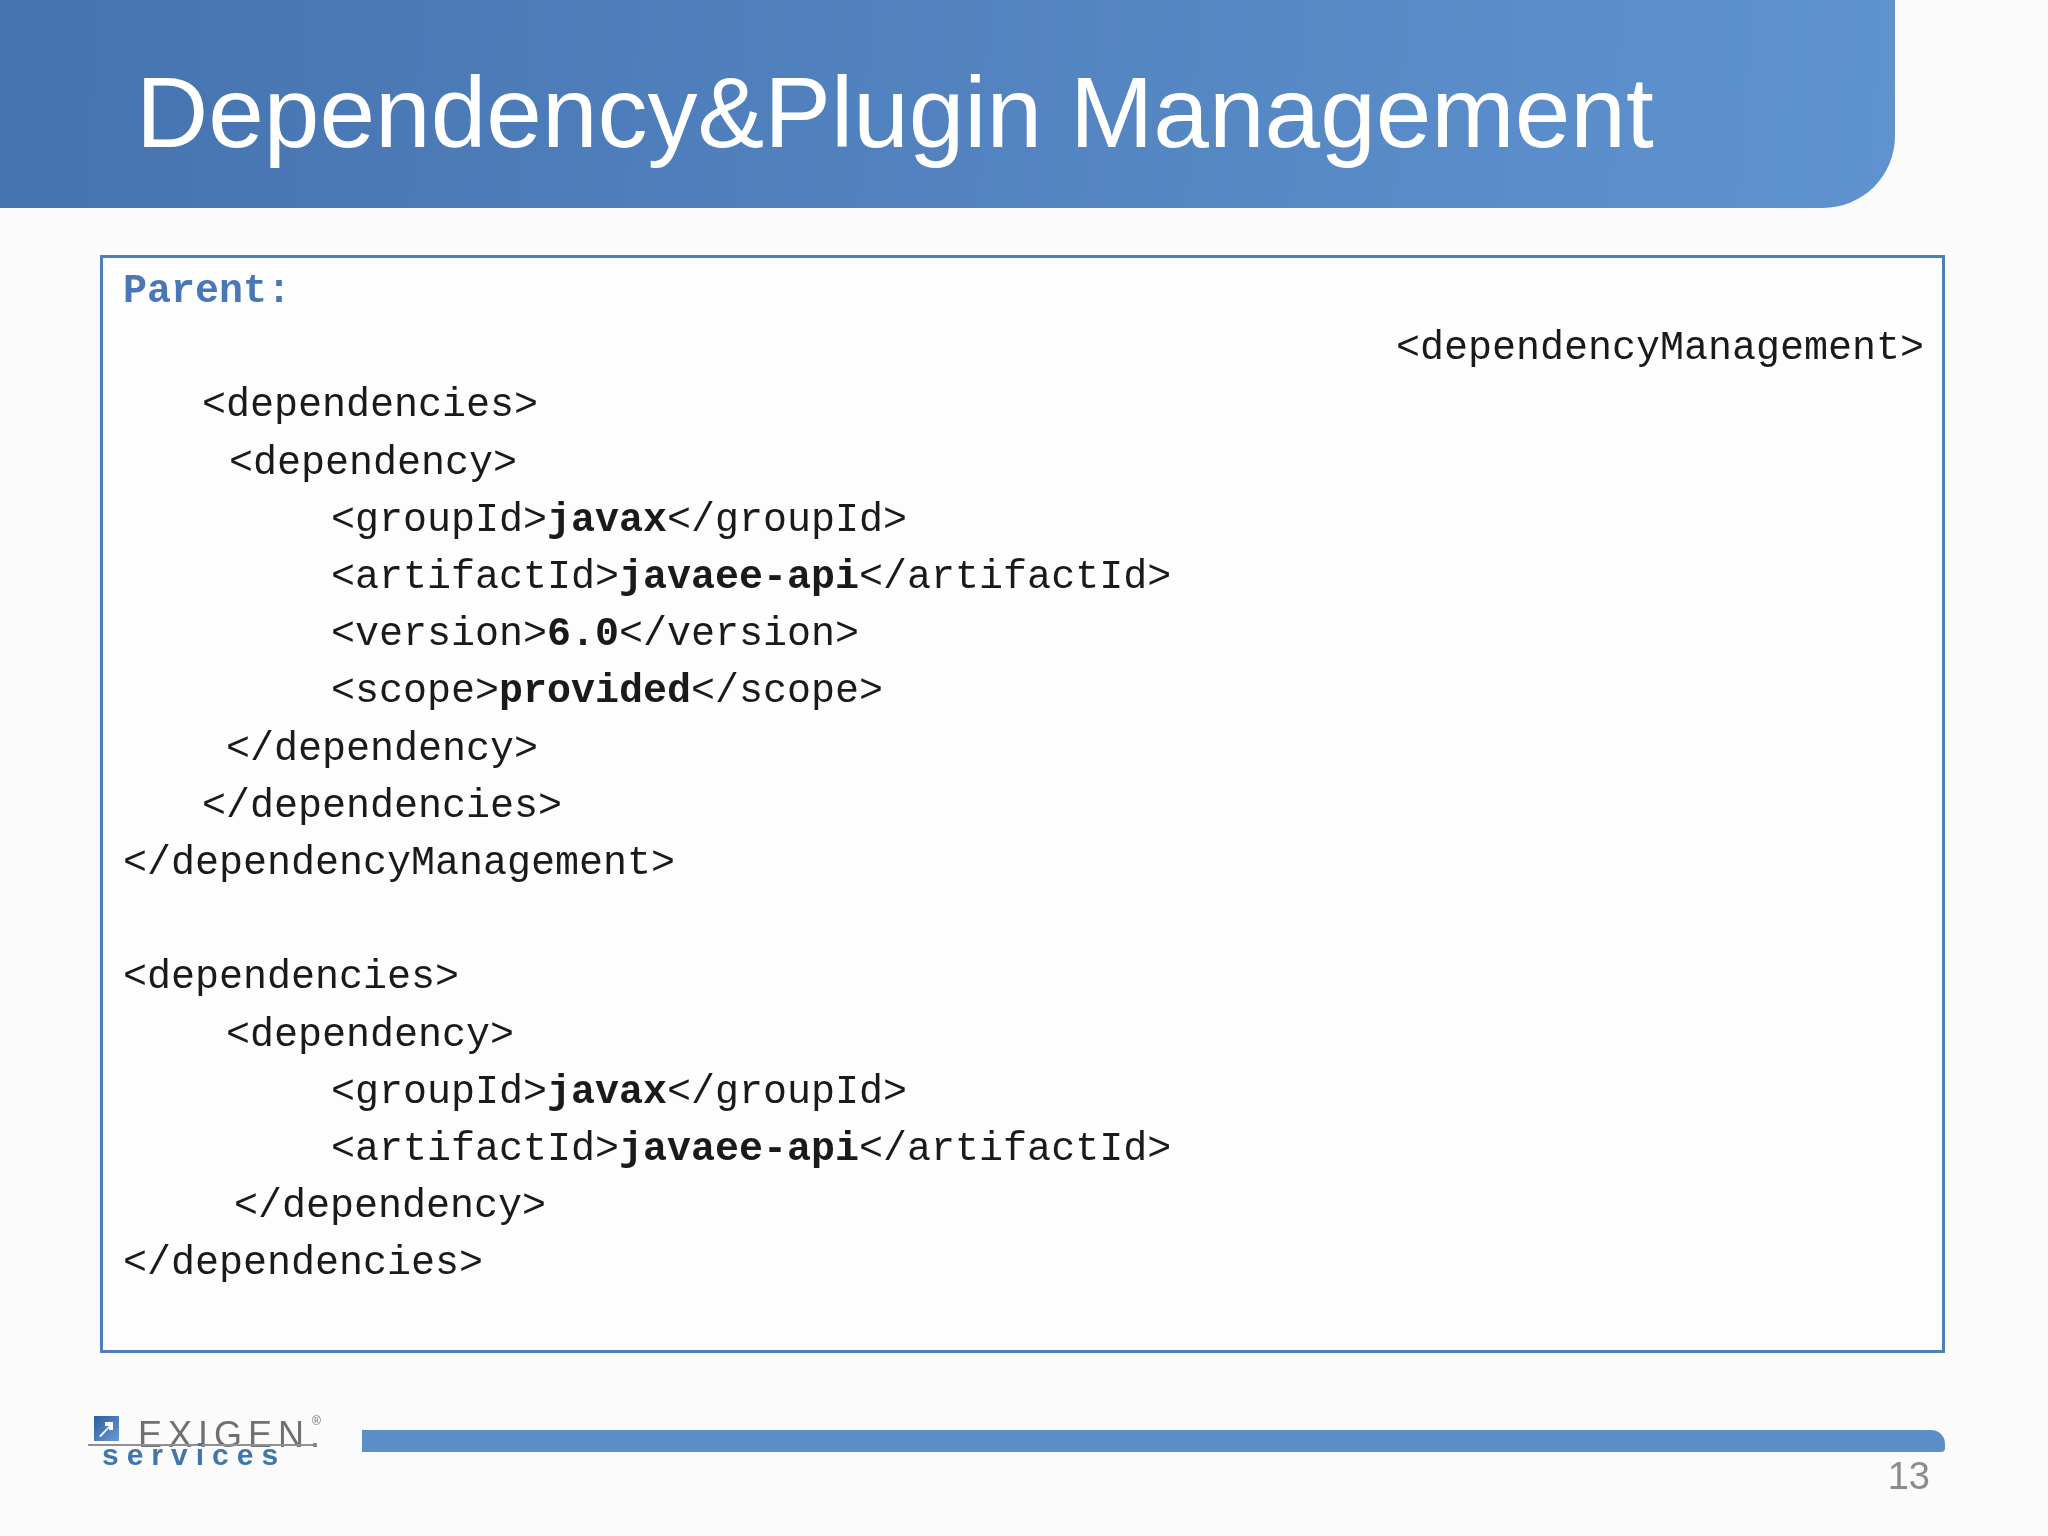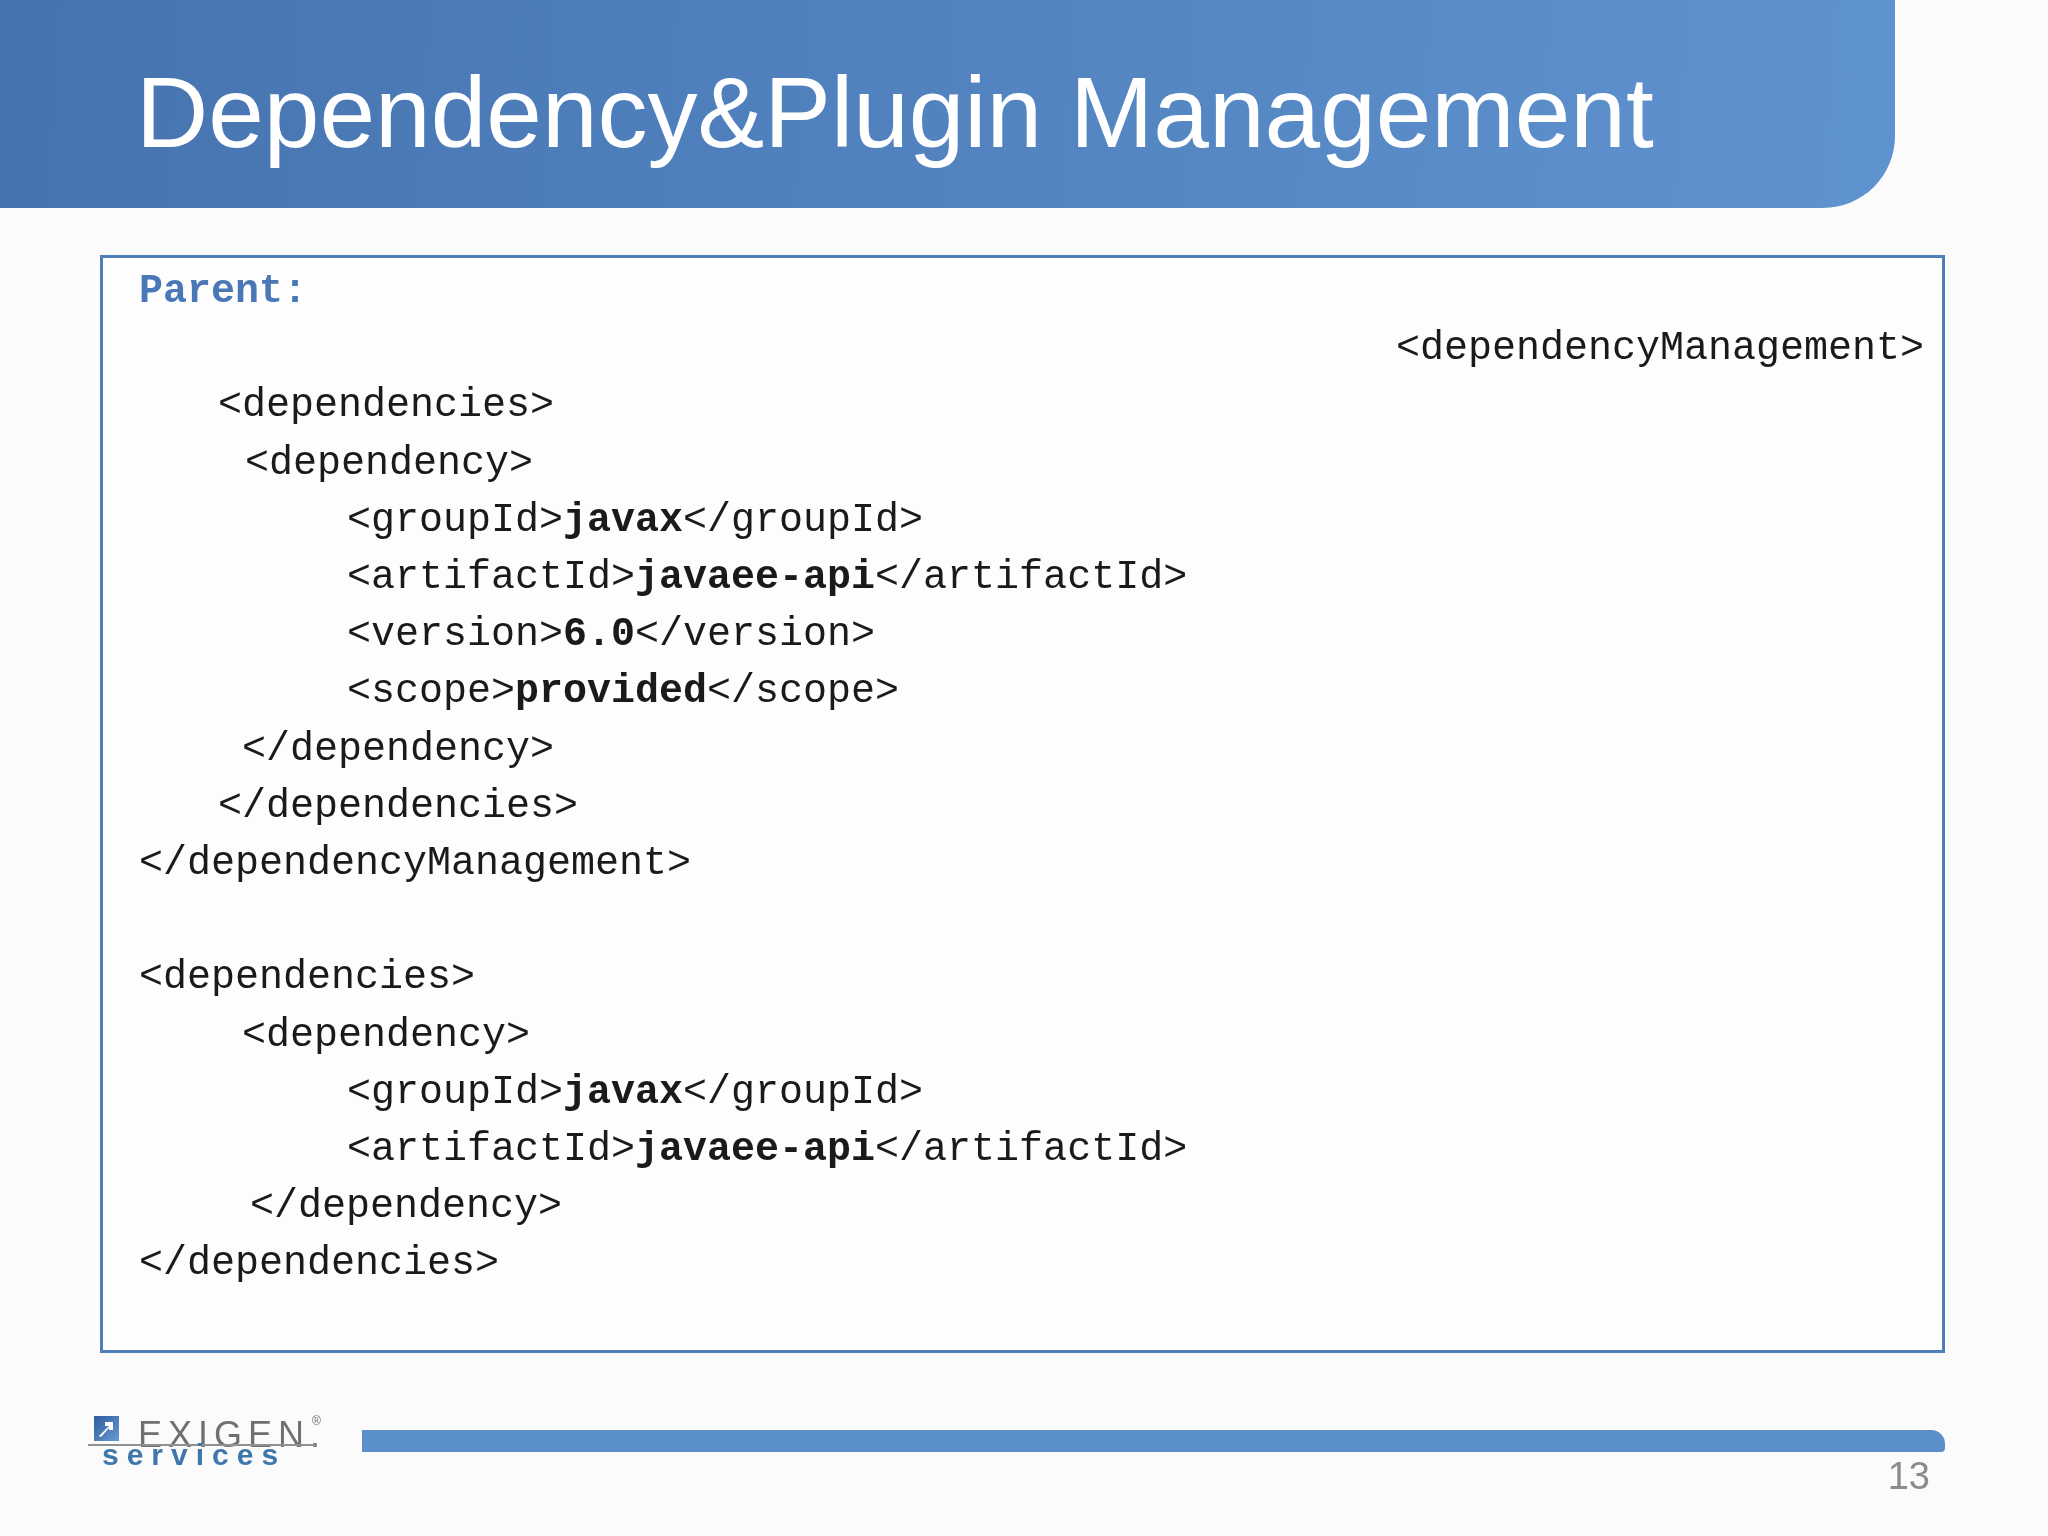--- a/index.html
+++ b/index.html
@@ -35,21 +35,21 @@
     width:1845px;height:1098px;
     box-sizing:border-box;
     border:3px solid var(--box-border,#4f7fbb);
     background:#fdfdfe;
     padding:5px 18px 0 20px;
     font-family:"Liberation Mono","DejaVu Sans Mono",monospace;
     font-size:40px;line-height:57.2px;
     color:#1a1a1a;
     overflow:hidden;
   }
-  .code-line{white-space:pre;margin-left:16px;}
+  .code-line{white-space:pre;}
   .code-line .b{font-weight:bold;}
   .code-label{
     font-weight:bold;
     color:var(--label-blue,#4a78b6);
   }
 
   
   .footer-bar{
     position:absolute;left:362px;top:1430px;
     width:1583px;height:22px;

